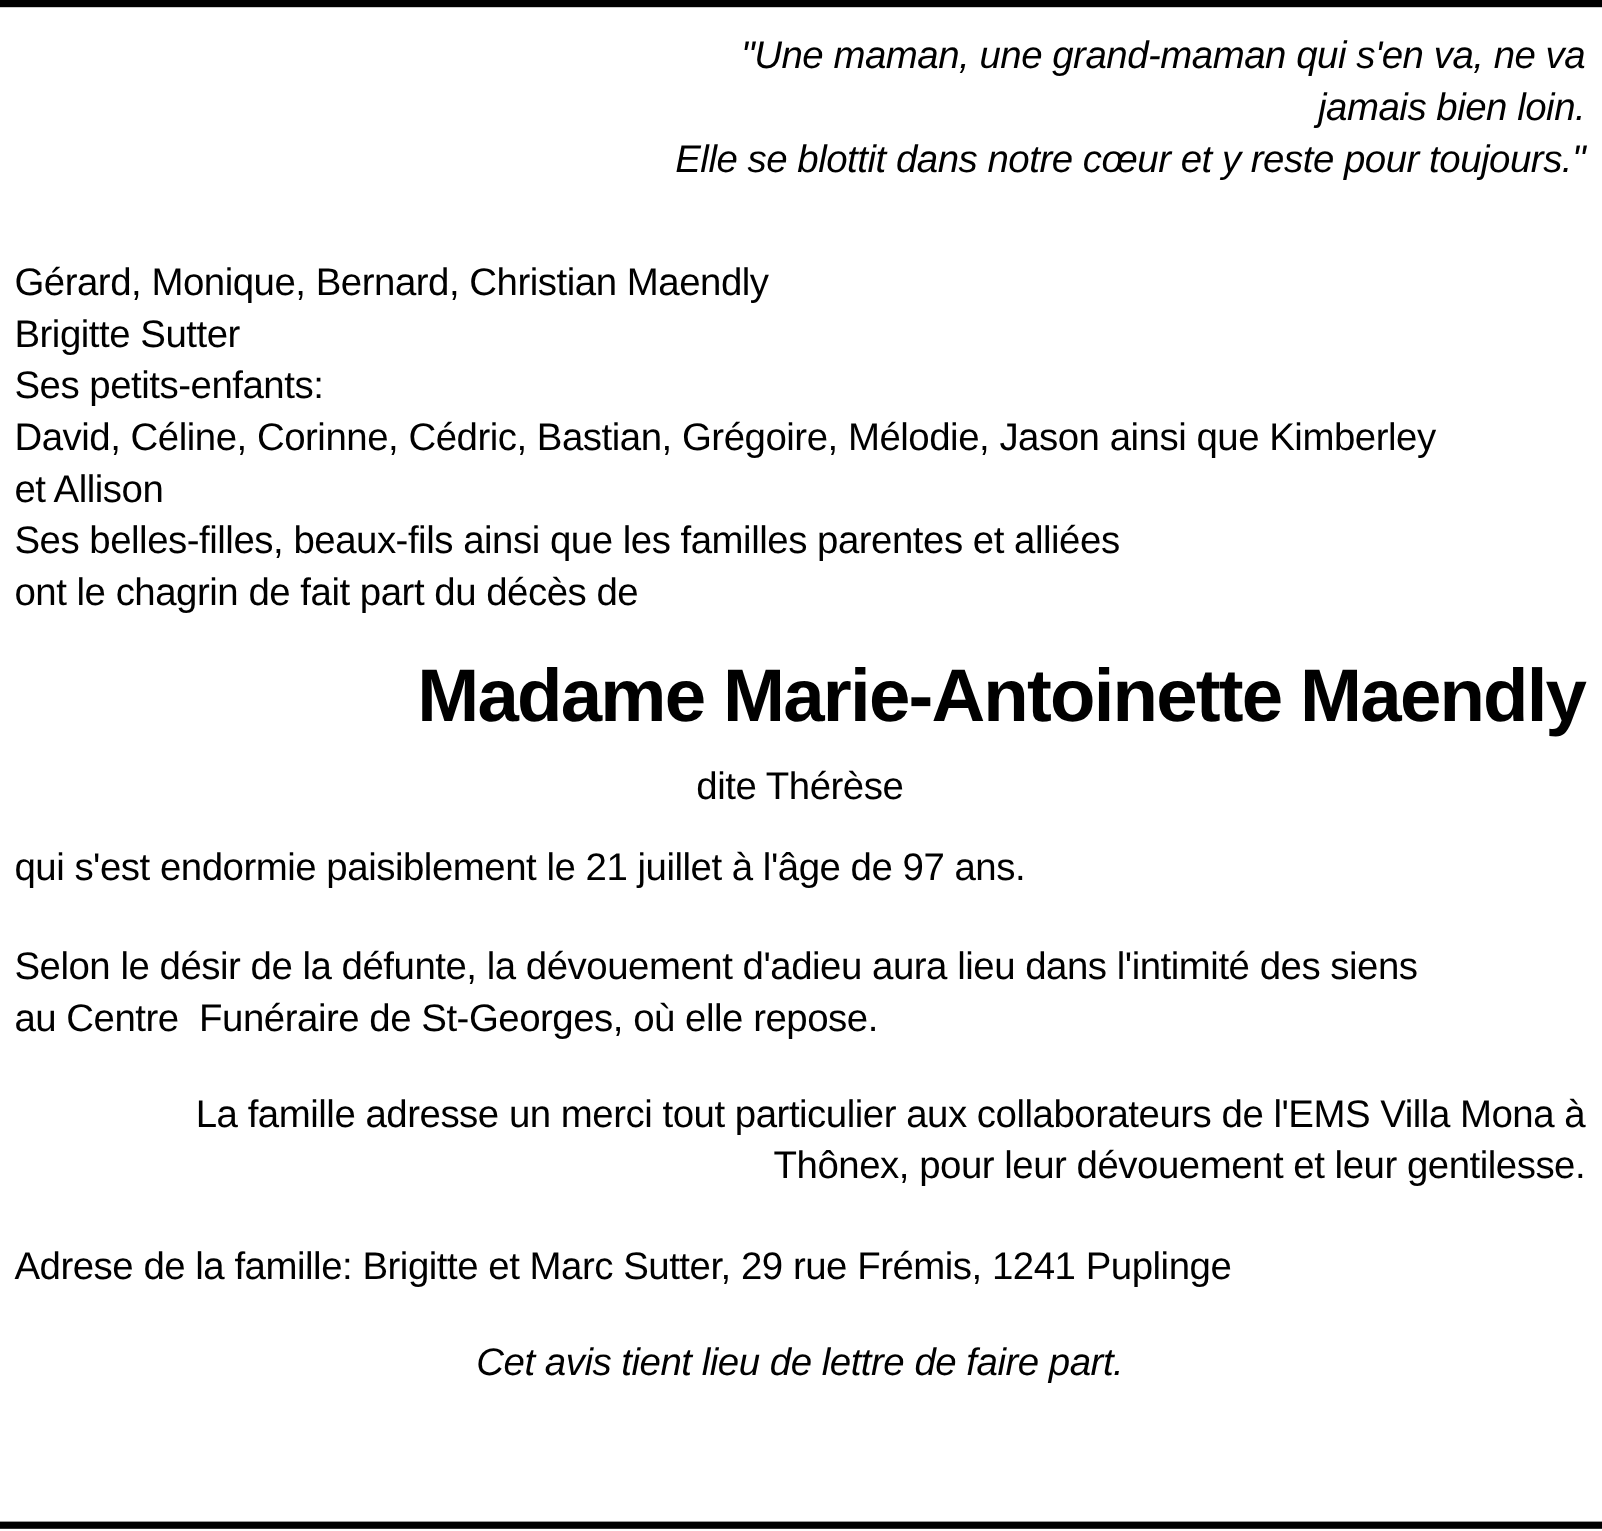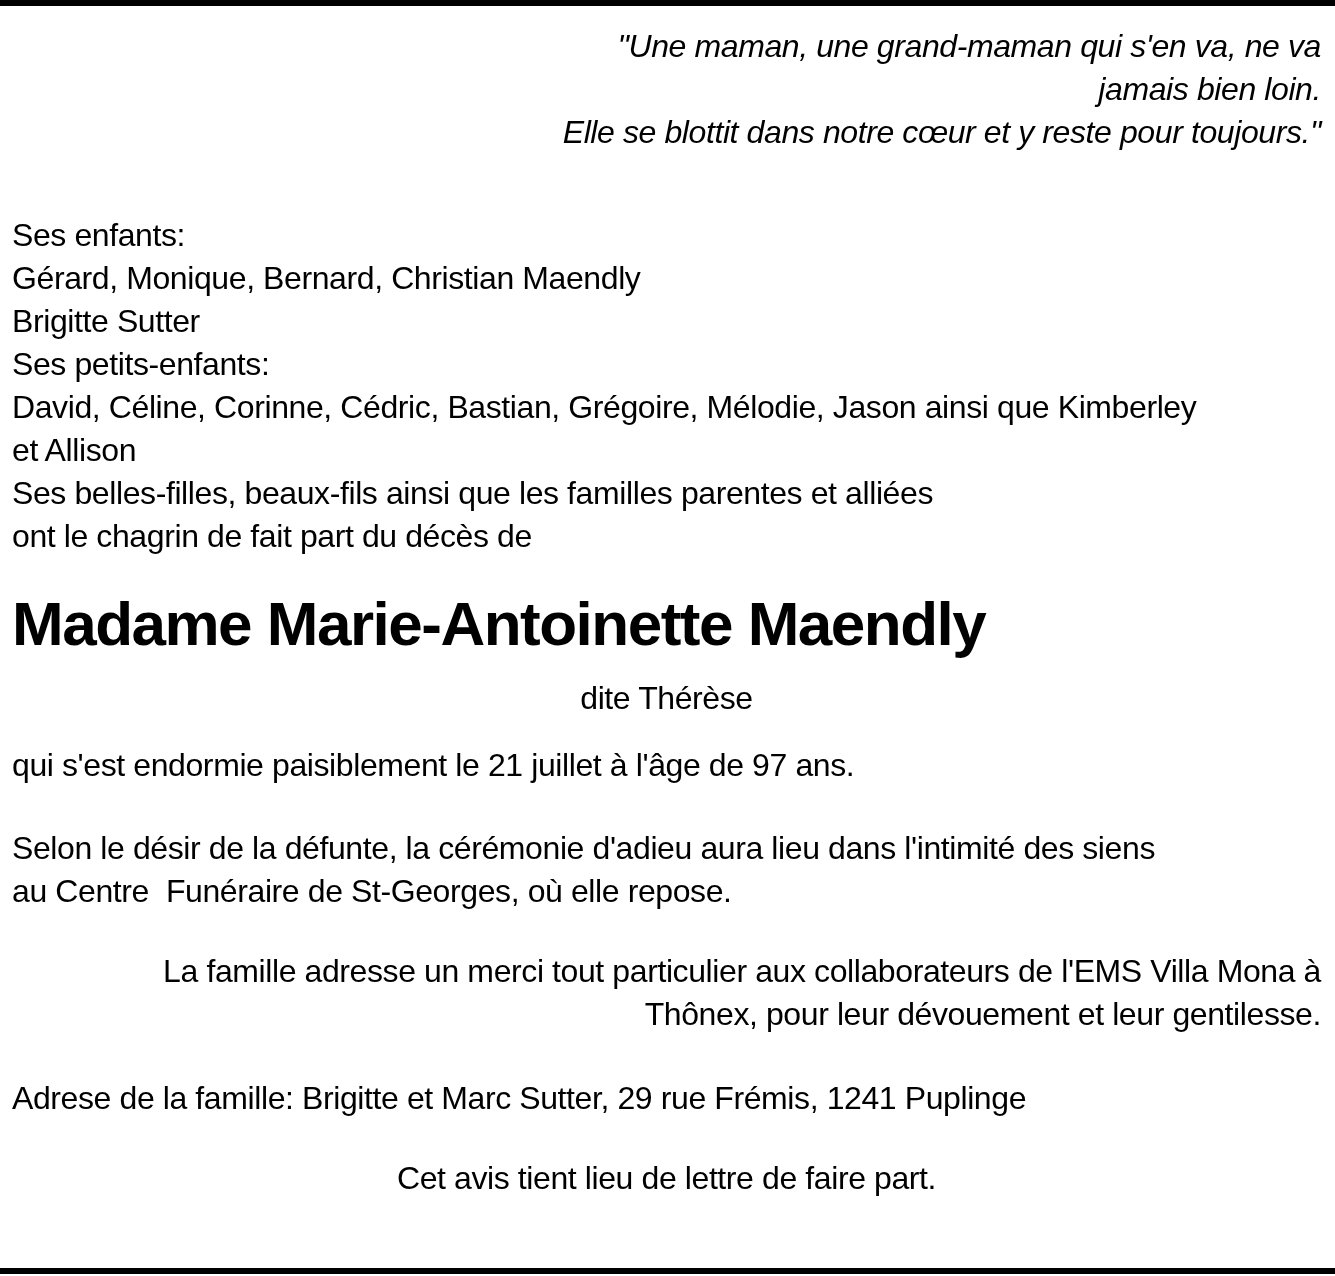--- a/index.html
+++ b/index.html
@@ -44,58 +44,58 @@
     text-align: right;
     font-style: italic;
   }
 
   .family { margin-top: 60px; }
 
   .intro { }
 
   .deceased-name {
     margin-top: 29px;
-    text-align: left;
+    text-align: right;
     font-weight: bold;
     font-size: 62px;
     line-height: 74px;
     letter-spacing: -1.5px;
     white-space: pre;
   }
 
   .alias {
     margin-top: 16px;
     text-align: center;
   }
 
   .death    { margin-top: 24px; }
   .ceremony { margin-top: 40px; }
   .thanks   { margin-top: 37px; text-align: right; }
   .address  { margin-top: 41px; }
 
   .closing {
     margin-top: 37px;
     text-align: center;
+    font-style: italic;
   }
 </style>
 </head>
 <body>
 
 <div class="edge-bar top"></div>
 
 <div class="content">
 
   <div class="quote">
     <div class="line">"Une maman, une grand-maman qui s'en va, ne va</div>
     <div class="line">jamais bien loin.</div>
     <div class="line">Elle se blottit dans notre cœur et y reste pour toujours."</div>
   </div>
 
   <div class="family">
-    <div class="line">Ses enfants:</div>
     <div class="line">Gérard, Monique, Bernard, Christian Maendly</div>
     <div class="line">Brigitte Sutter</div>
     <div class="line">Ses petits-enfants:</div>
     <div class="line">David, Céline, Corinne, Cédric, Bastian, Grégoire, Mélodie, Jason ainsi que Kimberley</div>
     <div class="line">et Allison</div>
     <div class="line">Ses belles-filles, beaux-fils ainsi que les familles parentes et alliées</div>
   </div>
 
   <div class="intro">
     <div class="line">ont le chagrin de fait part du décès de</div>
@@ -105,21 +105,21 @@
 
   <div class="alias">
     <div class="line">dite Thérèse</div>
   </div>
 
   <div class="death">
     <div class="line">qui s'est endormie paisiblement le 21 juillet à l'âge de 97 ans.</div>
   </div>
 
   <div class="ceremony">
-    <div class="line">Selon le désir de la défunte, la cérémonie d'adieu aura lieu dans l'intimité des siens</div>
+    <div class="line">Selon le désir de la défunte, la dévouement d'adieu aura lieu dans l'intimité des siens</div>
     <div class="line">au Centre  Funéraire de St-Georges, où elle repose.</div>
   </div>
 
   <div class="thanks">
     <div class="line">La famille adresse un merci tout particulier aux collaborateurs de l'EMS Villa Mona à</div>
     <div class="line">Thônex, pour leur dévouement et leur gentilesse.</div>
   </div>
 
   <div class="address">
     <div class="line">Adrese de la famille: Brigitte et Marc Sutter, 29 rue Frémis, 1241 Puplinge</div>

